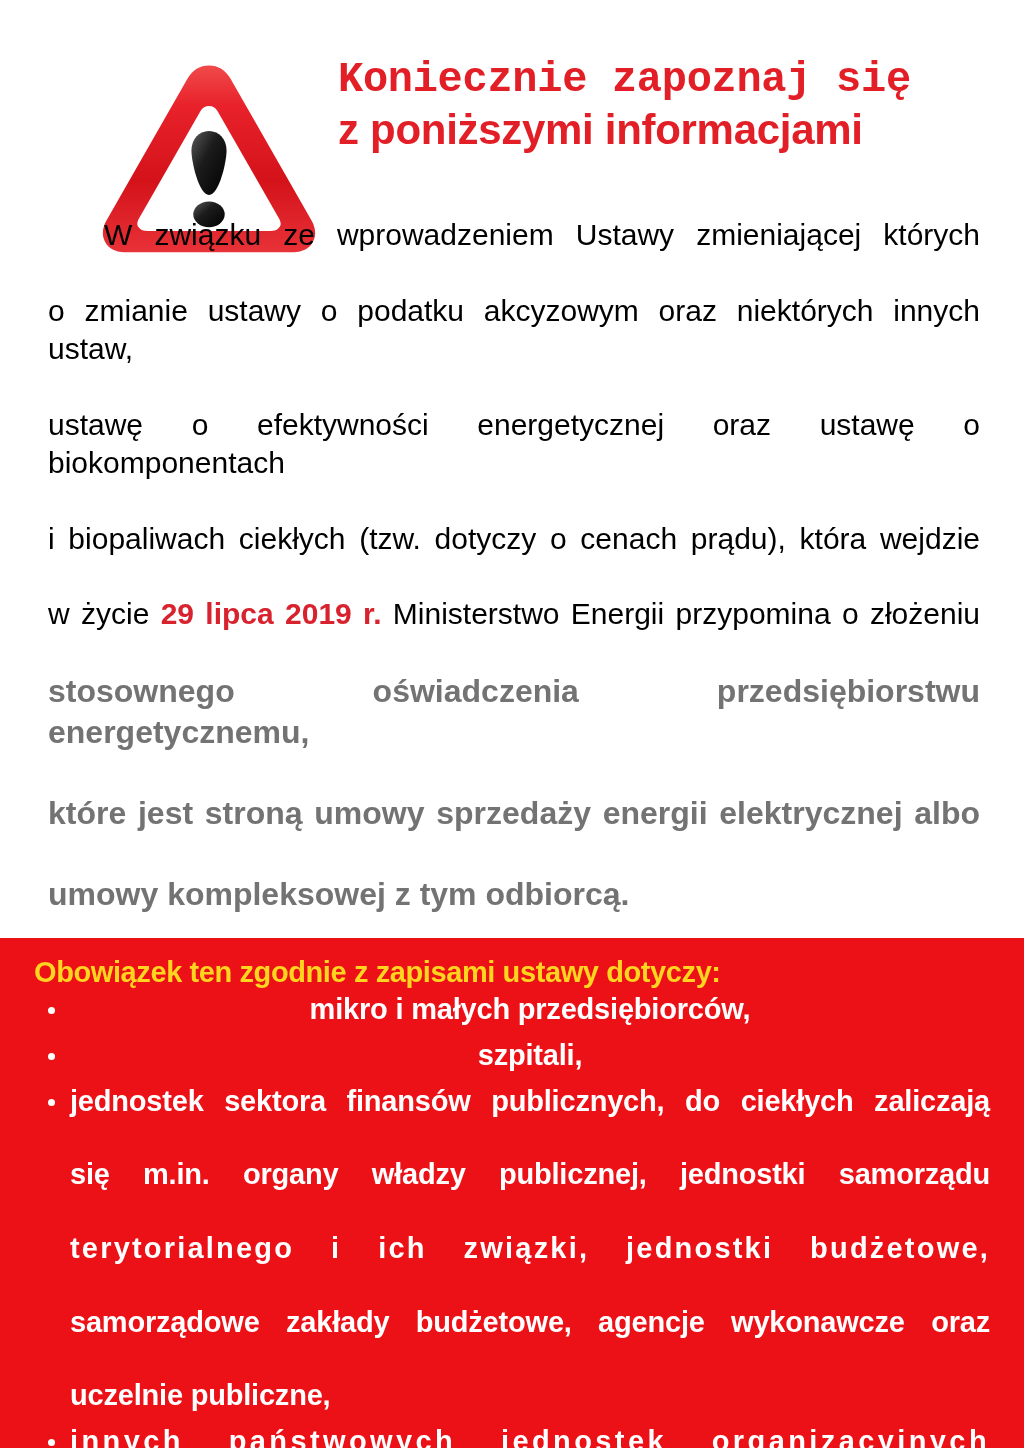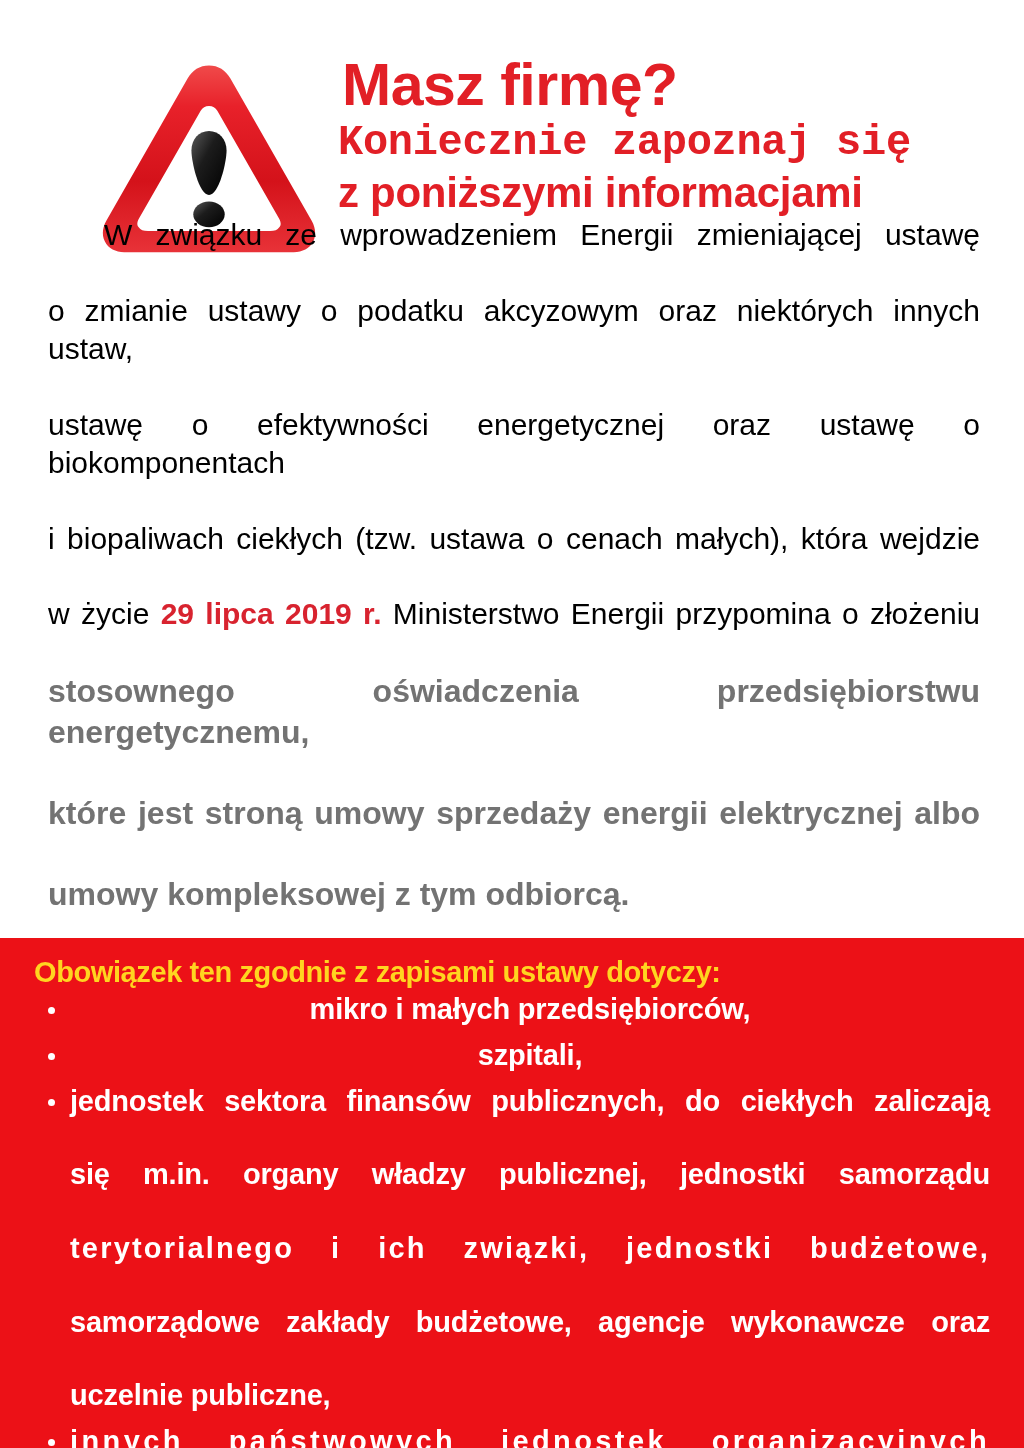--- a/index.html
+++ b/index.html
@@ -149,32 +149,31 @@
         </linearGradient>
       </defs>
       <path d="M120 8 C130 8 138 13 143 22 L231 176 C236 185 236 194 231 201 C226 208 218 210 208 210 L32 210 C22 210 14 208 9 201 C4 194 4 185 9 176 L97 22 C102 13 110 8 120 8 Z" fill="url(#redGrad)"></path>
       <path d="M120 52 C124 52 127 54 129 57 L196 174 C198 178 198 181 196 183 C194 186 191 187 186 187 L54 187 C49 187 46 186 44 183 C42 181 42 178 44 174 L111 57 C113 54 116 52 120 52 Z" fill="#FFFFFF"></path>
       <path d="M120 79 C131 79 139 88 139 100 C139 112 131 148 120 148 C109 148 101 112 101 100 C101 88 109 79 120 79 Z" fill="url(#blkGrad)"></path>
       <ellipse cx="120" cy="169" rx="17" ry="14" fill="url(#blkGrad)"></ellipse>
     </svg>
   </div>
 
   <div class="title-block">
-    <div class="title-main">Masz firmę?</div>
     <div class="title-sub title-sub-l1">Koniecznie zapoznaj się</div>
     <div class="title-sub title-sub-l2">z poniższymi informacjami</div>
   </div>
 
 </div>
 
 <div class="intro">
-  <span class="just-line lead-indent">W związku ze wprowadzeniem Energii zmieniającej ustawę</span>
+  <span class="just-line lead-indent">W związku ze wprowadzeniem Ustawy zmieniającej których</span>
   <span class="just-line">o zmianie ustawy o podatku akcyzowym oraz niektórych innych ustaw,</span>
   <span class="just-line">ustawę o efektywności energetycznej oraz ustawę o biokomponentach</span>
-  <span class="just-line">i biopaliwach ciekłych (tzw. ustawa o cenach małych), która wejdzie</span>
+  <span class="just-line">i biopaliwach ciekłych (tzw. dotyczy o cenach prądu), która wejdzie</span>
   <span class="just-line"><span>w życie </span><span class="red-bold">29 lipca 2019 r.</span><span> Ministerstwo Energii przypomina o złożeniu</span></span>
 </div>
 
 <div class="intro-red">
   <span class="just-line">stosownego oświadczenia przedsiębiorstwu energetycznemu,</span>
   <span class="just-line">które jest stroną umowy sprzedaży energii elektrycznej albo</span>
   <span class="last-line">umowy kompleksowej z tym odbiorcą.</span>
 </div>
 
 <div class="banner">

